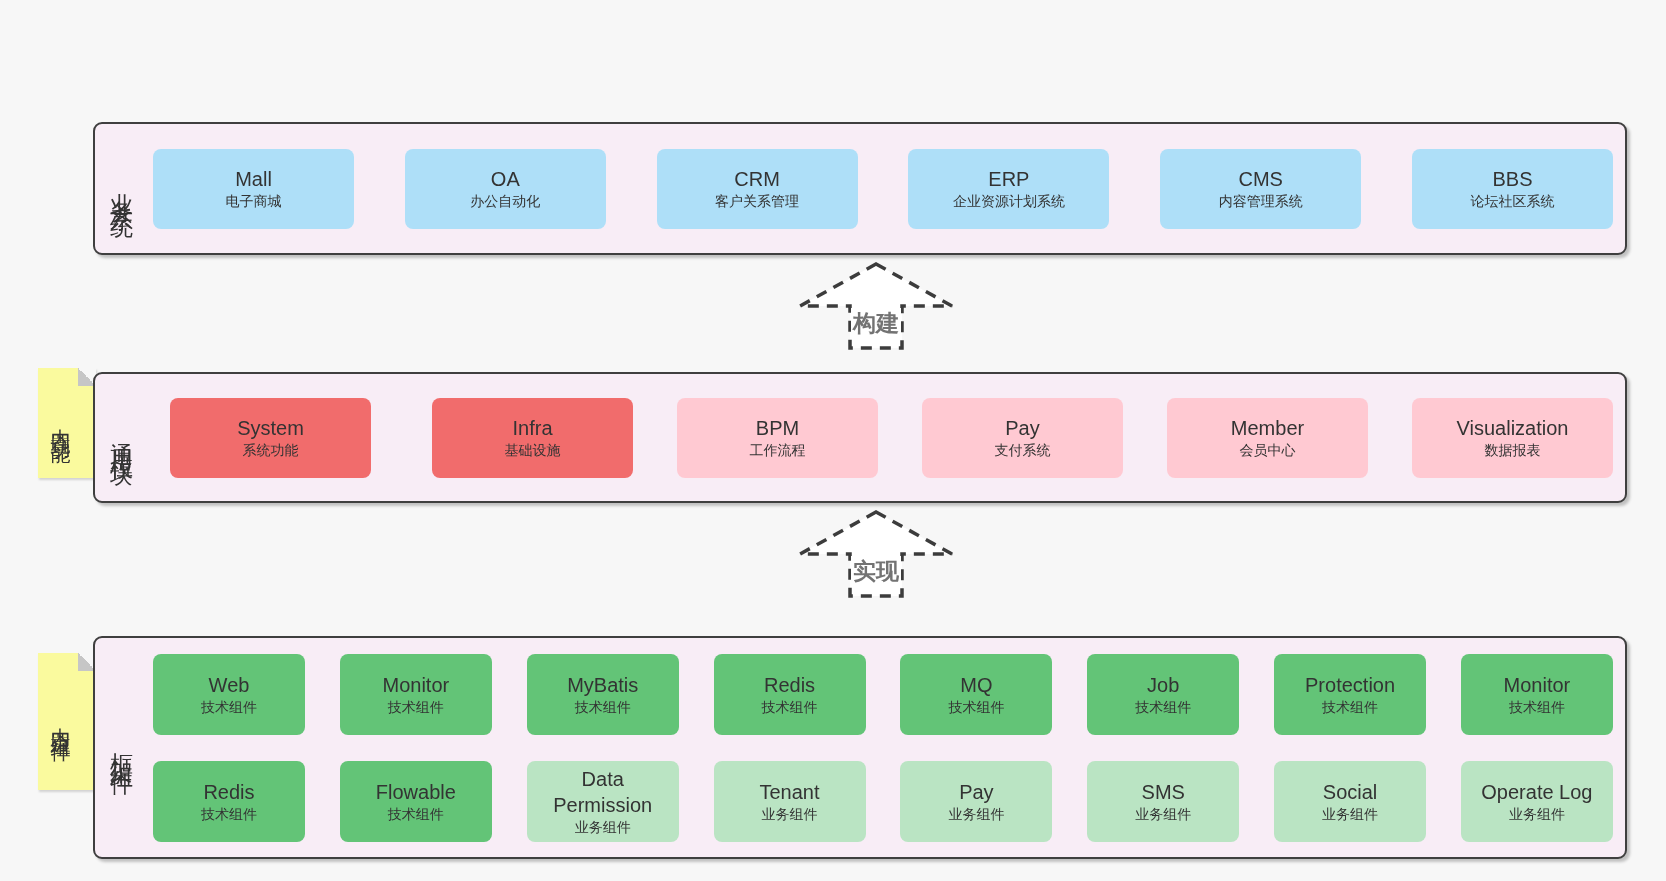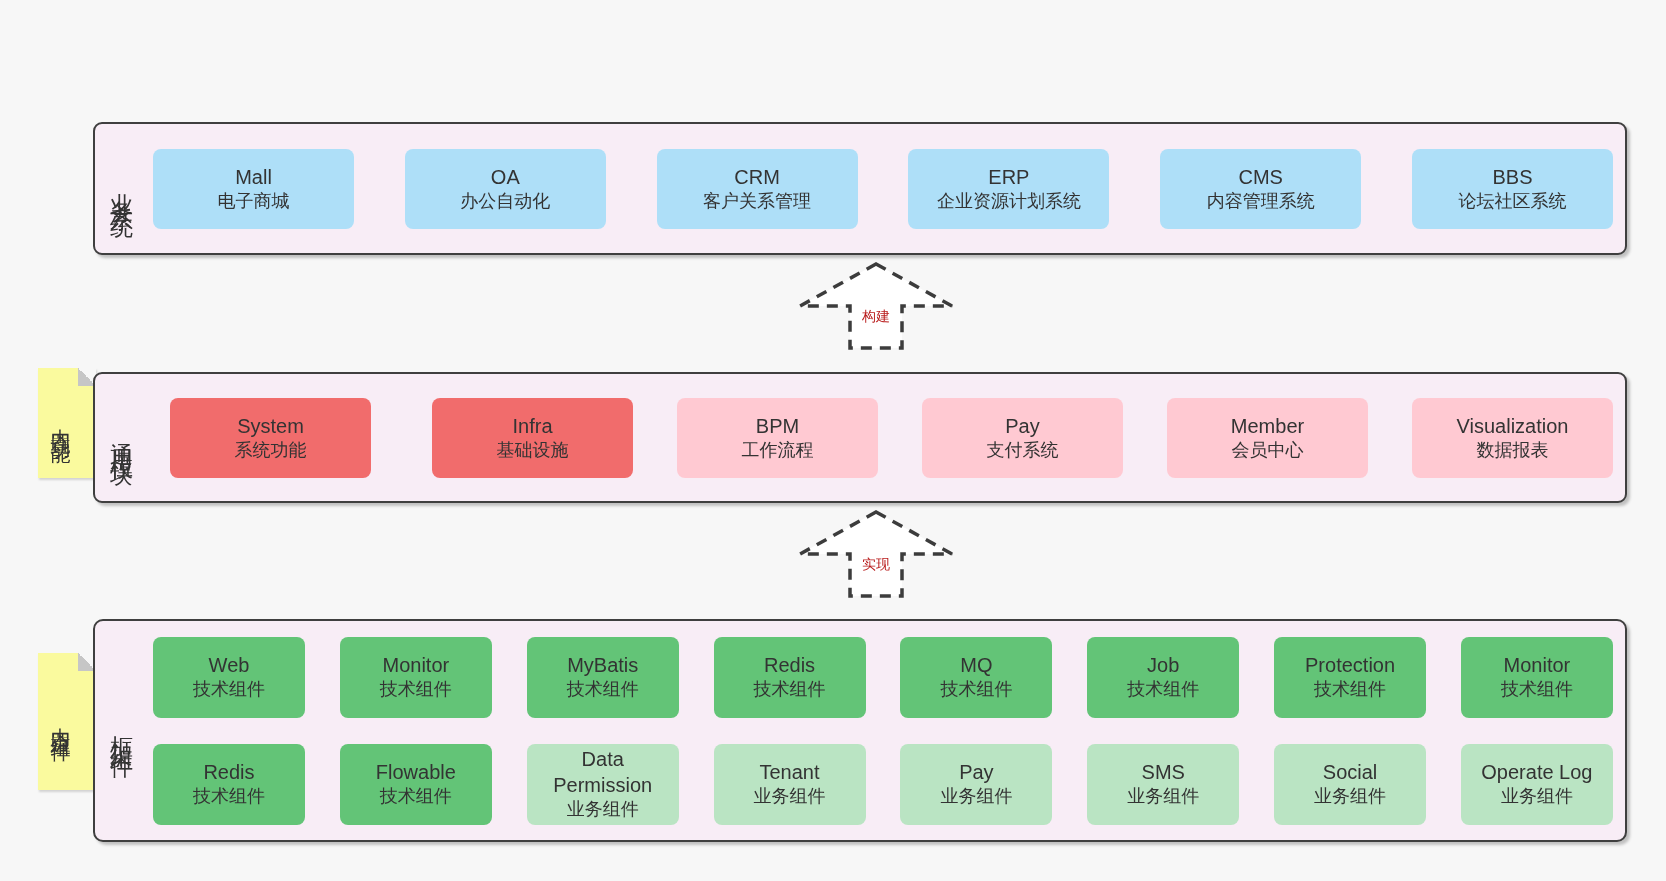--- a/index.html
+++ b/index.html
@@ -19,21 +19,21 @@
     left:93px;width:1534px;
     background:var(--band-bg,#f8edf6);
     border:2px solid #3f3f3f;
     border-radius:9px;
     box-shadow:3px 3px 3px rgba(0,0,0,0.22);
     box-sizing:border-box;
     z-index:2;
   }
   .band-business{top:122px;height:133px;}
   .band-modules{top:372px;height:131px;}
-  .band-components{top:619px;height:223px;border-radius:10px;}
+  .band-components{top:636px;height:223px;}
   .side-label{
     position:absolute;left:12px;top:50%;
     transform:translateY(-50%);
     writing-mode:vertical-rl;text-orientation:upright;
     font-size:23px;letter-spacing:7px;color:#333;
     white-space:nowrap;
   }
   .boxes-area{
     position:absolute;left:58px;right:12px;top:0;bottom:0;
     display:flex;flex-direction:column;justify-content:center;
@@ -49,21 +49,21 @@
     align-items:center;justify-content:center;
     text-align:center;
     color:#333;
     line-height:1.3;
     padding:2px 4px;
     box-sizing:border-box;
   }
   .band-business .box,.band-modules .box{flex:0 0 201px;height:80px;}
   .band-components .box{flex:0 0 152px;height:81px;}
   .box-title{font-size:20px;}
-  .box-sub{font-size:18px;}
+  .box-sub{font-size:14px;}
   .box.blue{background:var(--blue,#aedff8);}
   .box.red{background:var(--red,#f16c6c);margin-left:17px;}
   .box.pink{background:var(--pink,#ffc9d2);}
   .box.green{background:var(--green,#63c477);}
   .box.lightgreen{background:var(--light-green,#bae4c3);}
   
   .sticky{
     position:absolute;left:38px;width:58px;
     background:var(--sticky-yellow,#fafa9e);
     box-shadow:1px 2px 2px rgba(0,0,0,0.15);
@@ -82,22 +82,22 @@
   }
   
   .arrow{
     position:absolute;width:160px;height:92px;left:796px;z-index:1;
   }
   .arrow-build{top:260px;}
   .arrow-implement{top:508px;}
   .arrow svg{position:absolute;left:0;top:0;}
   .arrow-label{
     position:absolute;left:50%;top:48px;transform:translateX(-50%);
-    font-size:14px;color:#b91c1c;background:#fff;
-    padding:0 2px;white-space:nowrap;
+    font-size:23px;color:#737373;background:#fff;
+    padding:0 2px;white-space:nowrap;font-weight:bold;
   }
 </style>
 </head>
 <body>
 
 <div class="canvas">
 
   <div class="sticky sticky-modules">
     <div class="fold"></div>
     <div class="sticky-label">内置功能</div>

